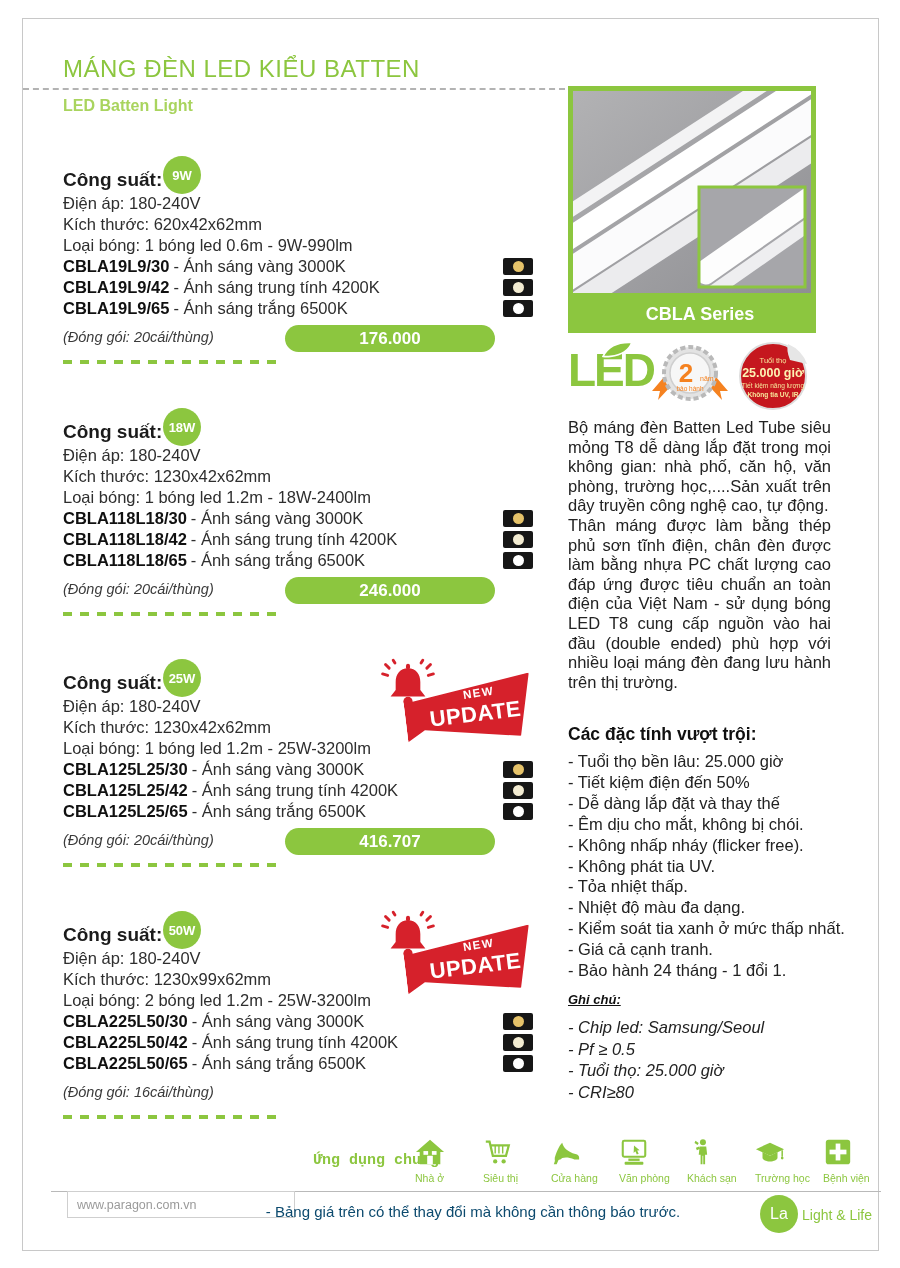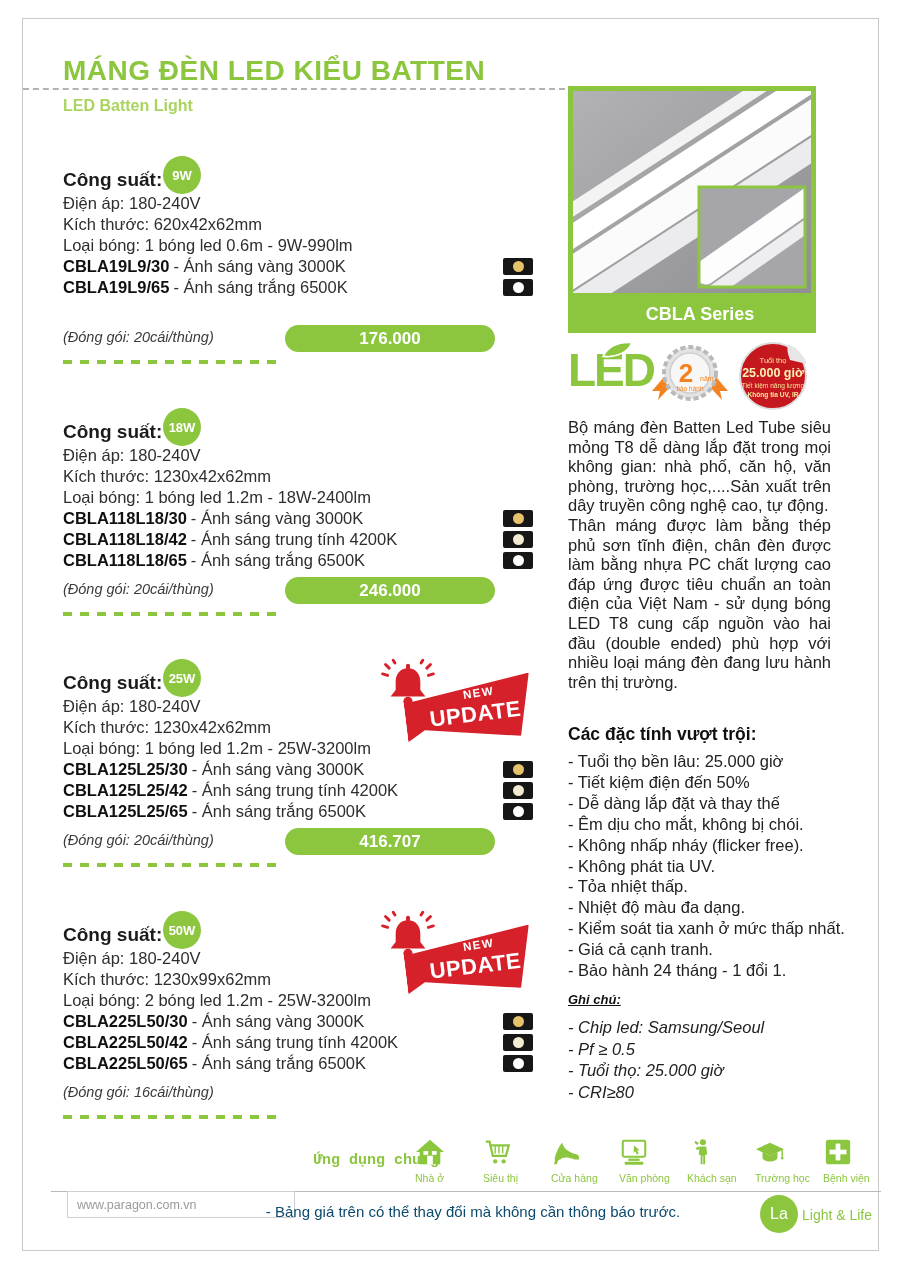--- a/index.html
+++ b/index.html
@@ -6,21 +6,21 @@
   html,body { margin:0; padding:0; }
   body {
     width:900px; height:1268px; position:relative; background:#fff;
     font-family:"Liberation Sans","DejaVu Sans",sans-serif; overflow:hidden;
   }
   svg { font-family:"Liberation Sans","DejaVu Sans",sans-serif; }
   .frame { position:absolute; left:22px; top:18px; width:857px; height:1233px;
     border:1px solid #c8c8c8; background:#fff; }
 
   
-  .page-title { position:absolute; left:40px; top:36px; font-size:28px; font-weight:bold;
+  .page-title { position:absolute; left:40px; top:36px; font-size:24px; font-weight:normal;
     color:#8cc63f; letter-spacing:.5px; }
   .title-rule { position:absolute; left:0; top:69px; width:542px; height:0;
     border-top:2px dashed #b3b3b3; }
   .page-subtitle { position:absolute; left:40px; top:78px; font-size:16px; font-weight:bold;
     color:#a9d45e; }
 
   
   .product { position:absolute; left:40px; width:478px; color:#333; height:210px; }
   .p0{top:150px}.p1{top:402px}.p2{top:653px}.p3{top:905px}
   .ps-head { font-size:19px; font-weight:bold; color:#1b1b1b; height:24px; position:relative; }
@@ -103,20 +103,26 @@
     <div class="ps-head"><span>Công suất:</span>
       <div class="power-badge">9W</div>
     </div>
     <div class="spec">Điện áp: 180-240V</div>
     <div class="spec">Kích thước: 620x42x62mm</div>
     <div class="spec">Loại bóng: 1 bóng led 0.6m - 9W-990lm</div>
     <div class="variant">
       <span class="code">CBLA19L9/30</span><span>- Ánh sáng vàng 3000K</span>
       <span class="swatch">
           <i style="background: rgb(230, 195, 106);"></i>
+        </span>
+    </div>
+    <div class="variant">
+      <span class="code">CBLA19L9/42</span><span>- Ánh sáng trung tính 4200K</span>
+      <span class="swatch">
+          <i style="background: rgb(243, 236, 210);"></i>
         </span>
     </div>
     <div class="variant">
       <span class="code">CBLA19L9/65</span><span>- Ánh sáng trắng 6500K</span>
       <span class="swatch">
           <i style="background: rgb(255, 255, 255);"></i>
         </span>
     </div>
     <div class="packing">(Đóng gói: 20cái/thùng)</div>
     <div class="price-pill">

